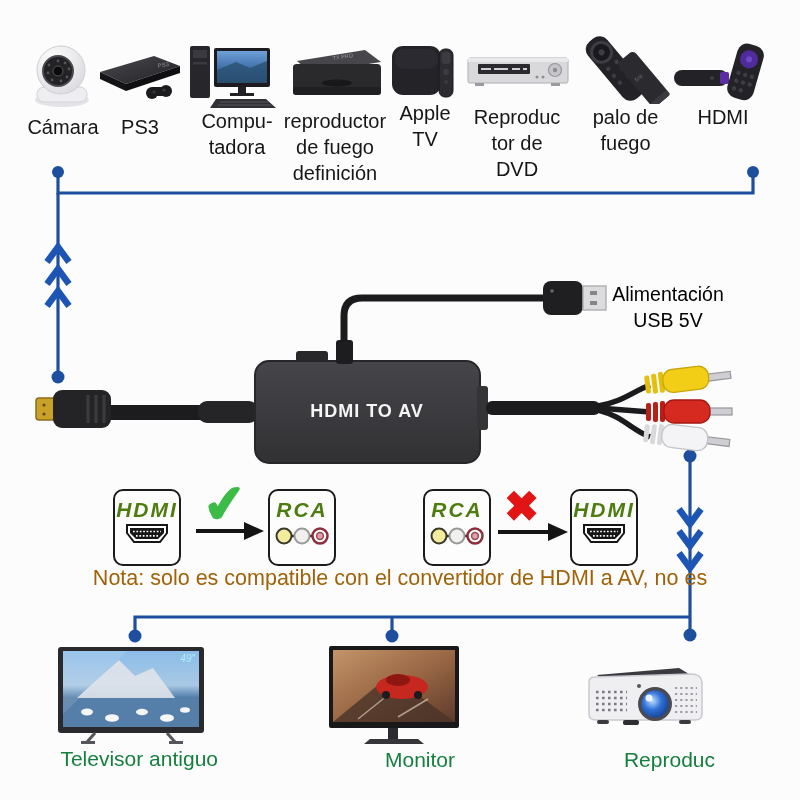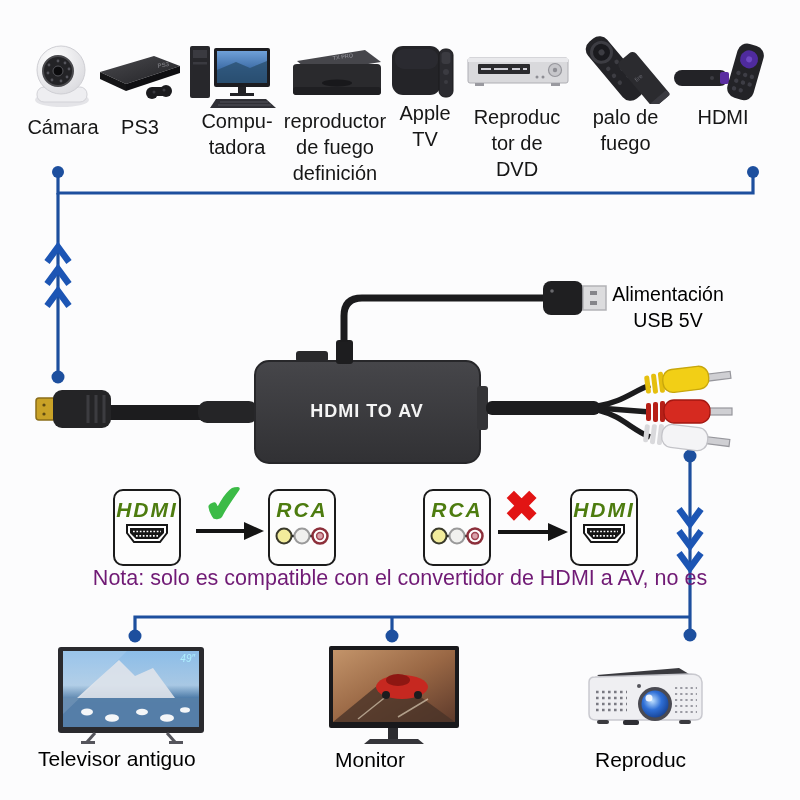--- a/index.html
+++ b/index.html
@@ -10,23 +10,23 @@
   .device-label{position:absolute;text-align:center;color:#161616;font-size:20px;line-height:26px;}
   .device-label span{display:block;}
   .power-label{position:absolute;left:603px;top:281px;width:130px;text-align:center;font-size:19.5px;line-height:26px;color:#000000;}
   .power-label span{display:block;}
   .compat-box{position:absolute;width:64px;height:66px;border:2.5px solid #1b1b1b;border-radius:10px;background:#fdfdfd;
     display:flex;flex-direction:column;align-items:center;justify-content:flex-start;padding-top:7px;box-sizing:content-box;}
   .compat-box .lbl{font-weight:bold;font-size:21px;letter-spacing:2px;color:#4d7c0f;font-style:italic;}
   .mark{position:absolute;font-weight:bold;}
   .check{color:#3cbb47;font-size:52px;transform:rotate(-6deg);}
   .cross{color:#e21414;font-size:42px;}
-  .note{position:absolute;left:0;top:565px;width:800px;text-align:center;font-size:21.5px;line-height:26px;color:#701a75;}
+  .note{position:absolute;left:0;top:565px;width:800px;text-align:center;font-size:21.5px;line-height:26px;color:#a16207;}
   .note span{display:block;}
-  .bottom-label{position:absolute;text-align:left;font-size:21px;color:#000000;}
+  .bottom-label{position:absolute;text-align:right;font-size:21px;color:#15803d;}
 </style>
 </head>
 <body>
 
 <div class="stage">
 
   <svg class="abs" style="left:0;top:0" width="800" height="800" viewBox="0 0 800 800">
 
     <g stroke="#1d4f9e" stroke-width="3.2" fill="none">
       <path d="M58 172 L58 193 L753 193 L753 173"></path>

